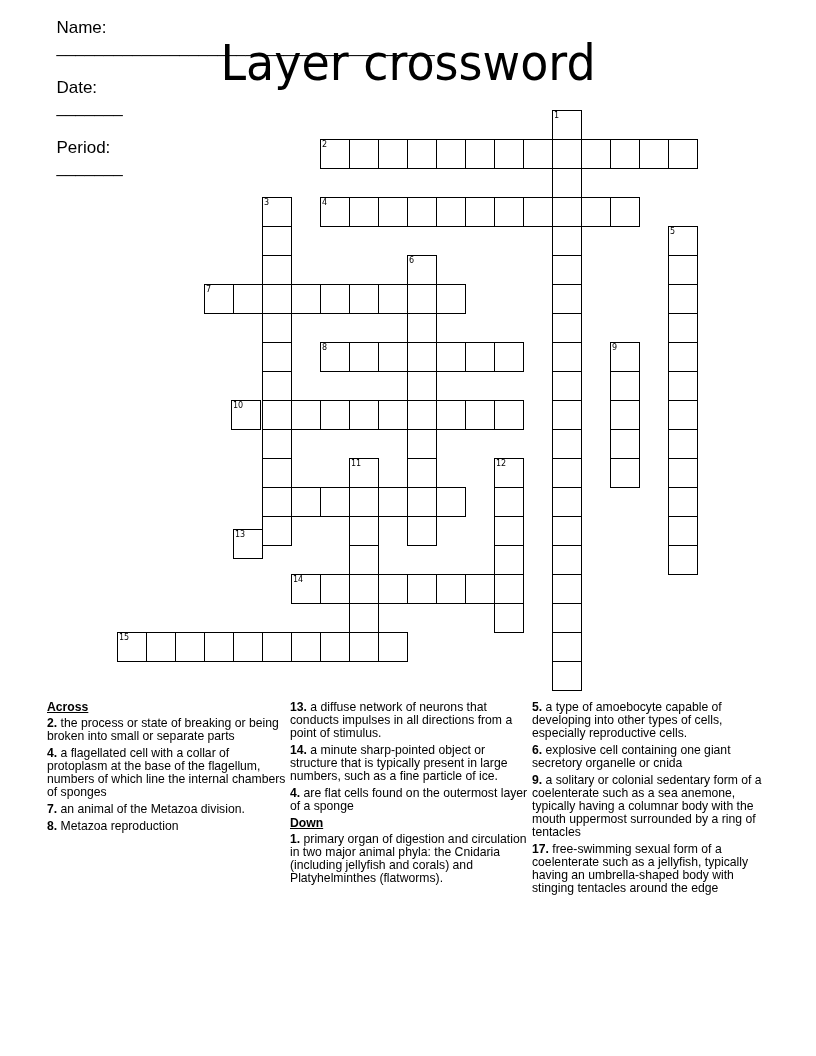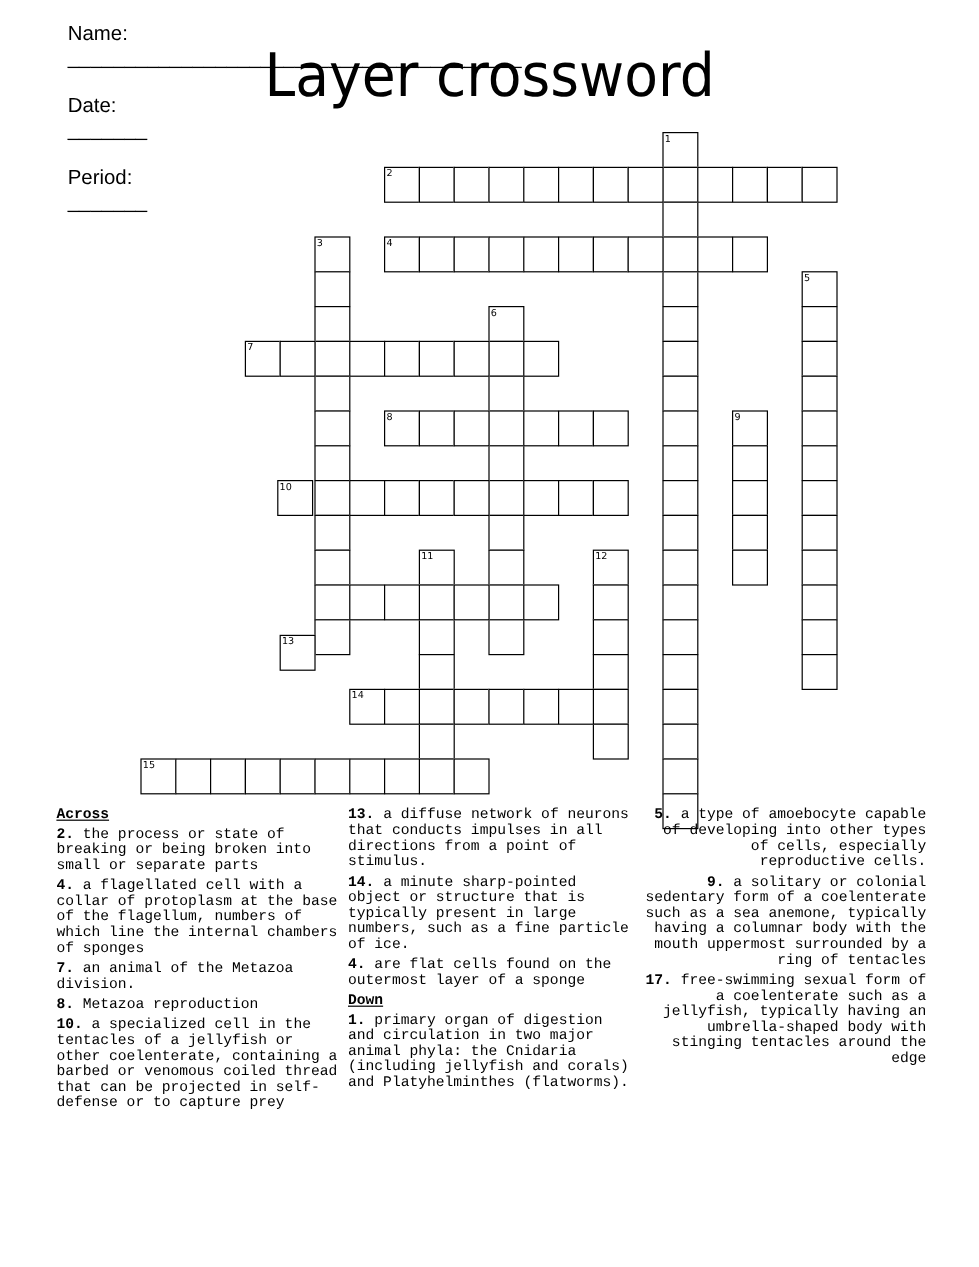--- a/index.html
+++ b/index.html
@@ -3,24 +3,24 @@
 <meta charset="utf-8">
 <style>
   * { box-sizing: border-box; margin: 0; padding: 0; }
   body { width: 816px; height: 1056px; background: #fff; position: relative; overflow: hidden; color: #000; }
   .header-line { position: absolute; top: -2px; left: 47px; font-family: "Liberation Sans", sans-serif; font-size: 17px; white-space: pre; }
   .header-line span { display: inline-block; }
   .title { position: absolute; top: 34px; left: 0; width: 816px; text-align: center; font-family: "DejaVu Sans", sans-serif; font-size: 50px; font-weight: normal; letter-spacing: 0px; transform: scaleX(0.92); }
   #grid { position: absolute; left: 0; top: 0; }
   .cell { position: absolute; width: 30px; height: 30px; border: 1.5px solid #000; background: #fff; }
   .cell .num { position: absolute; top: 0px; left: 1px; font-family: "DejaVu Sans", sans-serif; font-size: 8px; line-height: 9px; }
-  .clues { position: absolute; top: 673px; font-family: Liberation Mono, monospace; font-size: 12.2px; line-height: 13px; }
+  .clues { position: absolute; top: 701px; font-family: Liberation Sans, sans-serif; font-size: 12.2px; line-height: 13px; }
   .col1 { left: 47px; width: 240px; }
   .col2 { left: 290px; width: 240px; }
-  .col3 { left: 532px; width: 240px; text-align: right; }
+  .col3 { left: 532px; width: 240px; }
   .clue-head { font-weight: bold; text-decoration: underline; margin-bottom: 3px; }
   .clue { margin-bottom: 4px; }
   .clue b { font-weight: bold; }
 </style>
 </head>
 <body>
 
 <div class="header-line">
   <span>Name:</span>
   <span>________________________________________</span>
@@ -201,28 +201,28 @@
     <div class="cell" style="left: 320px; top: 632px;"></div>
     <div class="cell" style="left: 378px; top: 632px;"></div>
   </div>
 
 <div class="clues col1">
   <div class="clue-head">Across</div>
   <div class="clue"><b>2.</b> <span>the process or state of breaking or being broken into small or separate parts</span></div>
   <div class="clue"><b>4.</b> <span>a flagellated cell with a collar of protoplasm at the base of the flagellum, numbers of which line the internal chambers of sponges</span></div>
   <div class="clue"><b>7.</b> <span>an animal of the Metazoa division.</span></div>
   <div class="clue"><b>8.</b> <span>Metazoa reproduction</span></div>
-  <div class="clue"><b>10.</b> <span>a specialized cell in the tentacles of a jellyfish or other coelenterate, containing a barbed or venomous coiled thread that can be projected in self-defense or to capture prey</span></div>
 </div>
 
 <div class="clues col2">
   <div class="clue"><b>13.</b> <span>a diffuse network of neurons that conducts impulses in all directions from a point of stimulus.</span></div>
   <div class="clue"><b>14.</b> <span>a minute sharp-pointed object or structure that is typically present in large numbers, such as a fine particle of ice.</span></div>
   <div class="clue"><b>4.</b> <span>are flat cells found on the outermost layer of a sponge</span></div>
   <div class="clue-head">Down</div>
   <div class="clue"><b>1.</b> <span>primary organ of digestion and circulation in two major animal phyla: the Cnidaria (including jellyfish and corals) and Platyhelminthes (flatworms).</span></div>
 </div>
 
 <div class="clues col3">
   <div class="clue"><b>5.</b> <span>a type of amoebocyte capable of developing into other types of cells, especially reproductive cells.</span></div>
+  <div class="clue"><b>6.</b> <span>explosive cell containing one giant secretory organelle or cnida</span></div>
   <div class="clue"><b>9.</b> <span>a solitary or colonial sedentary form of a coelenterate such as a sea anemone, typically having a columnar body with the mouth uppermost surrounded by a ring of tentacles</span></div>
   <div class="clue"><b>17.</b> <span>free-swimming sexual form of a coelenterate such as a jellyfish, typically having an umbrella-shaped body with stinging tentacles around the edge</span></div>
 </div>
 
 </body></html>

